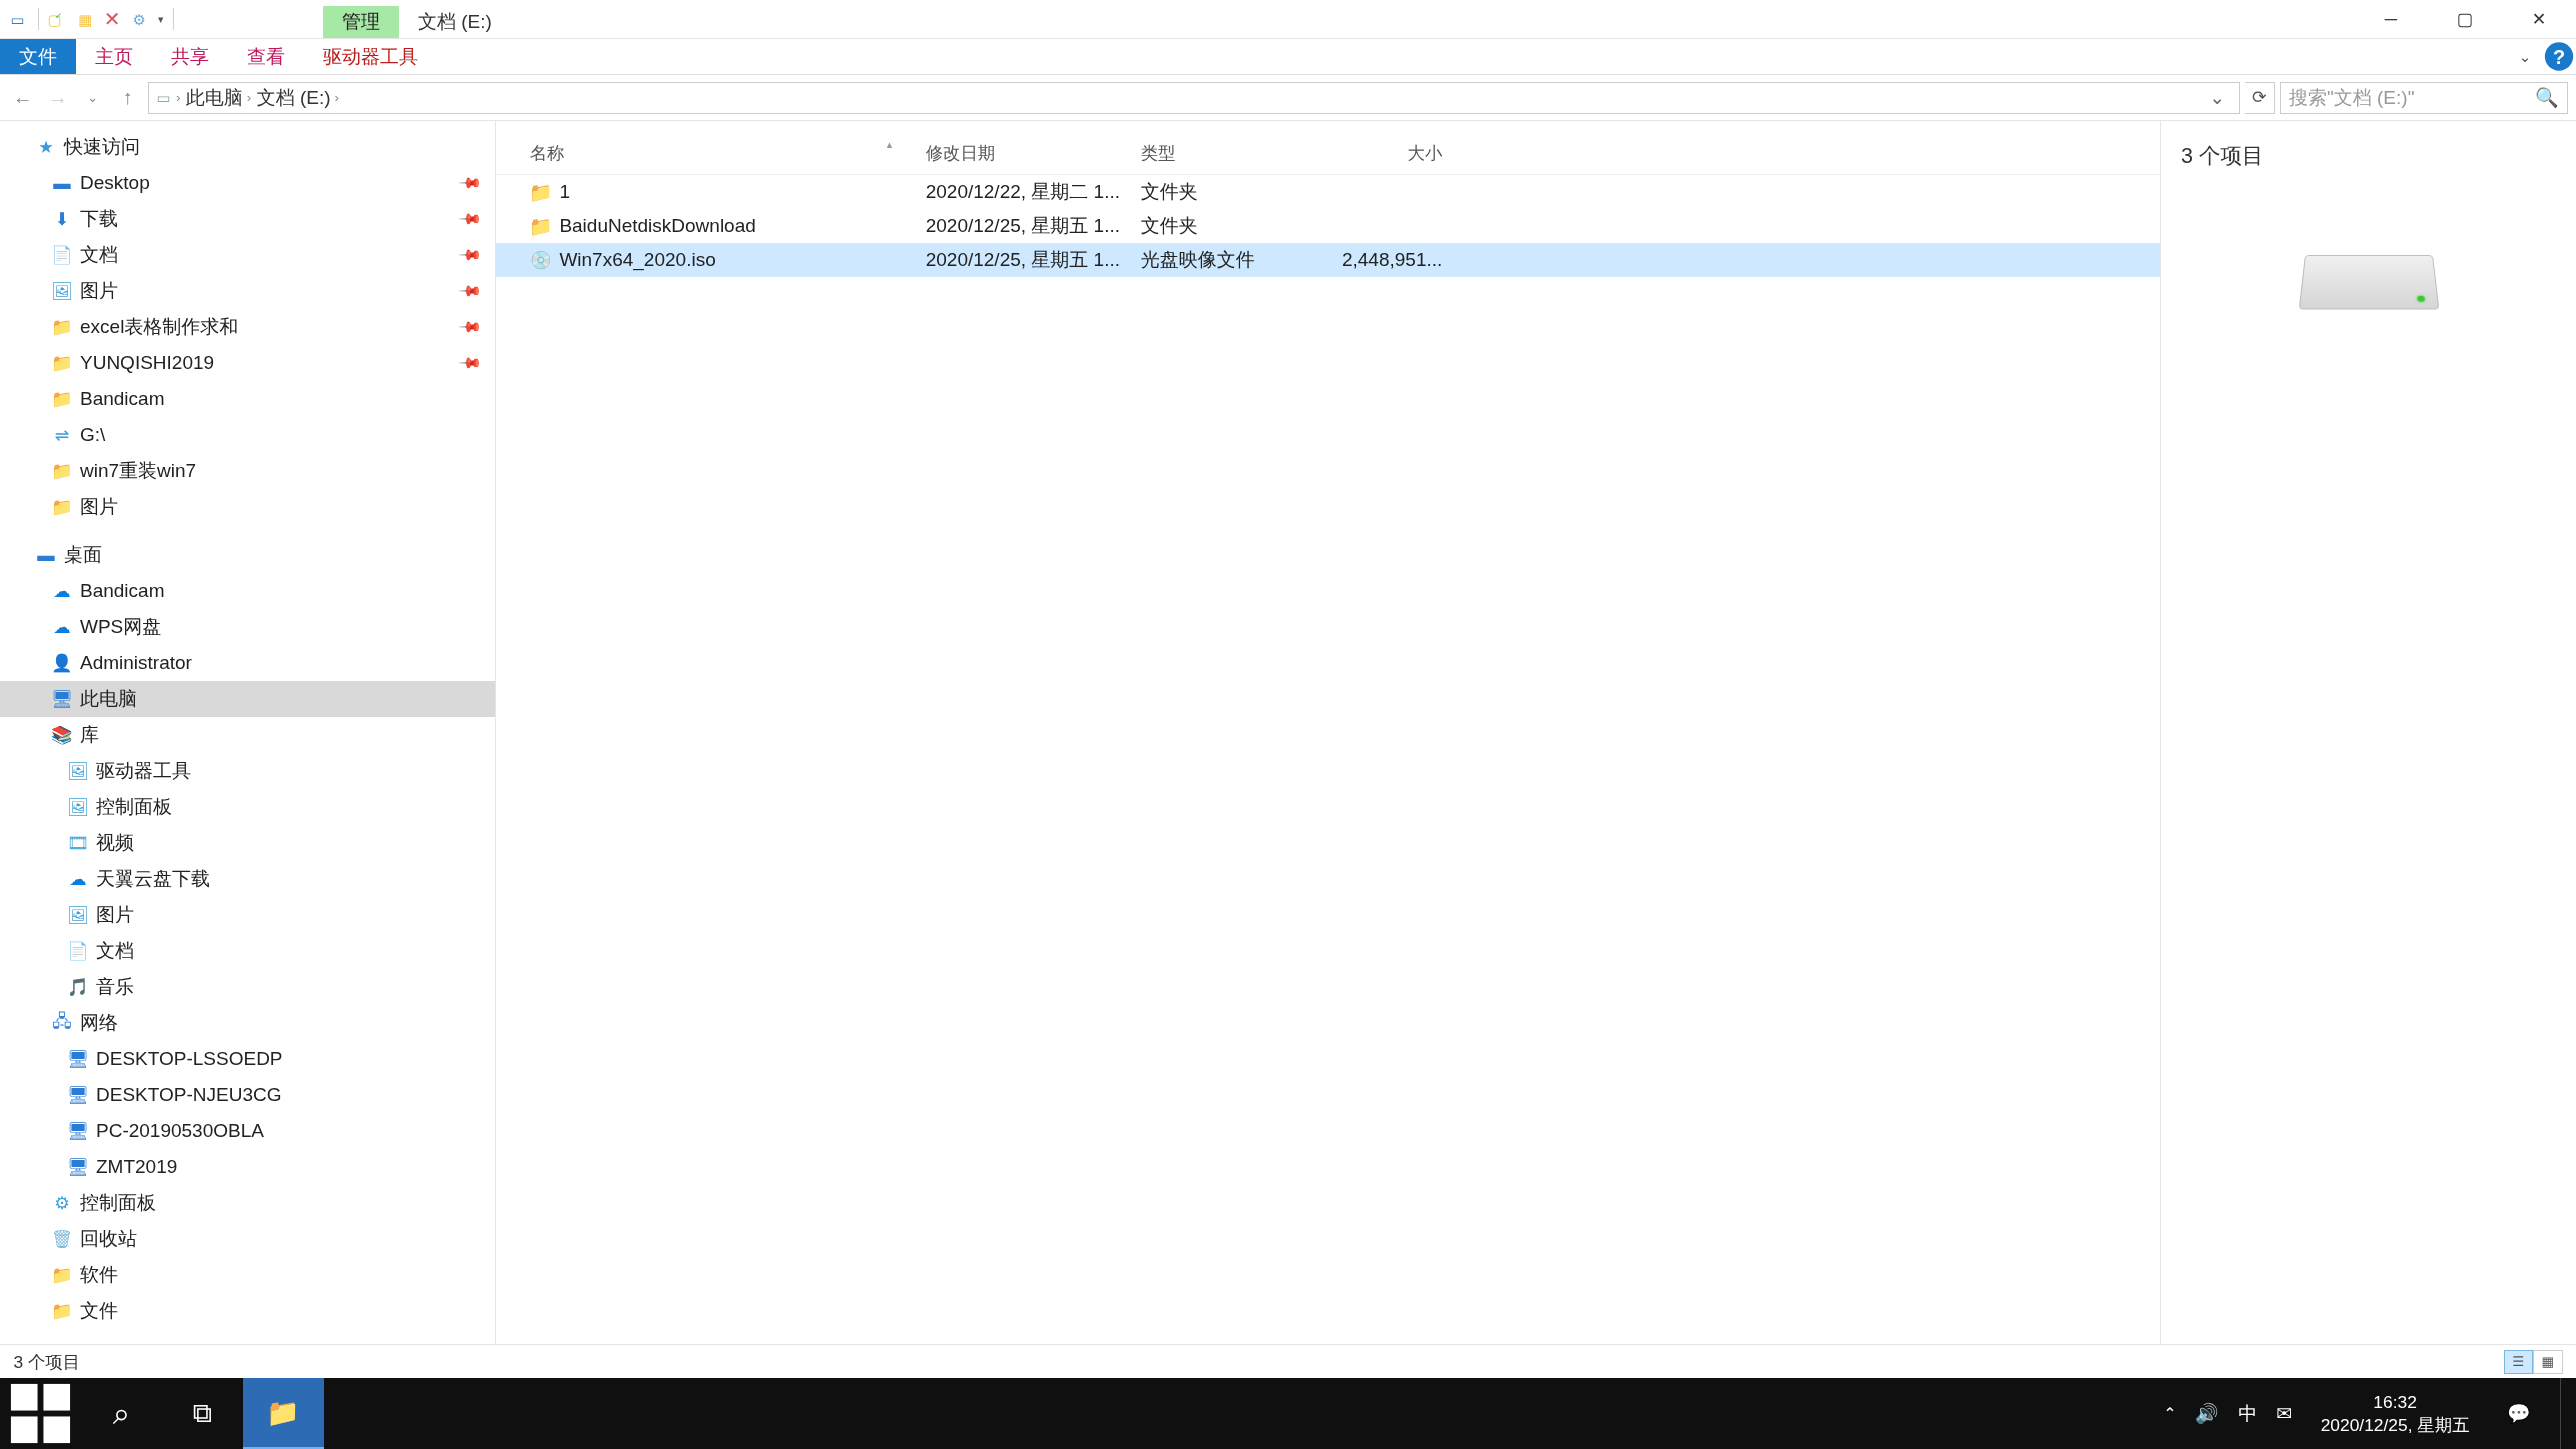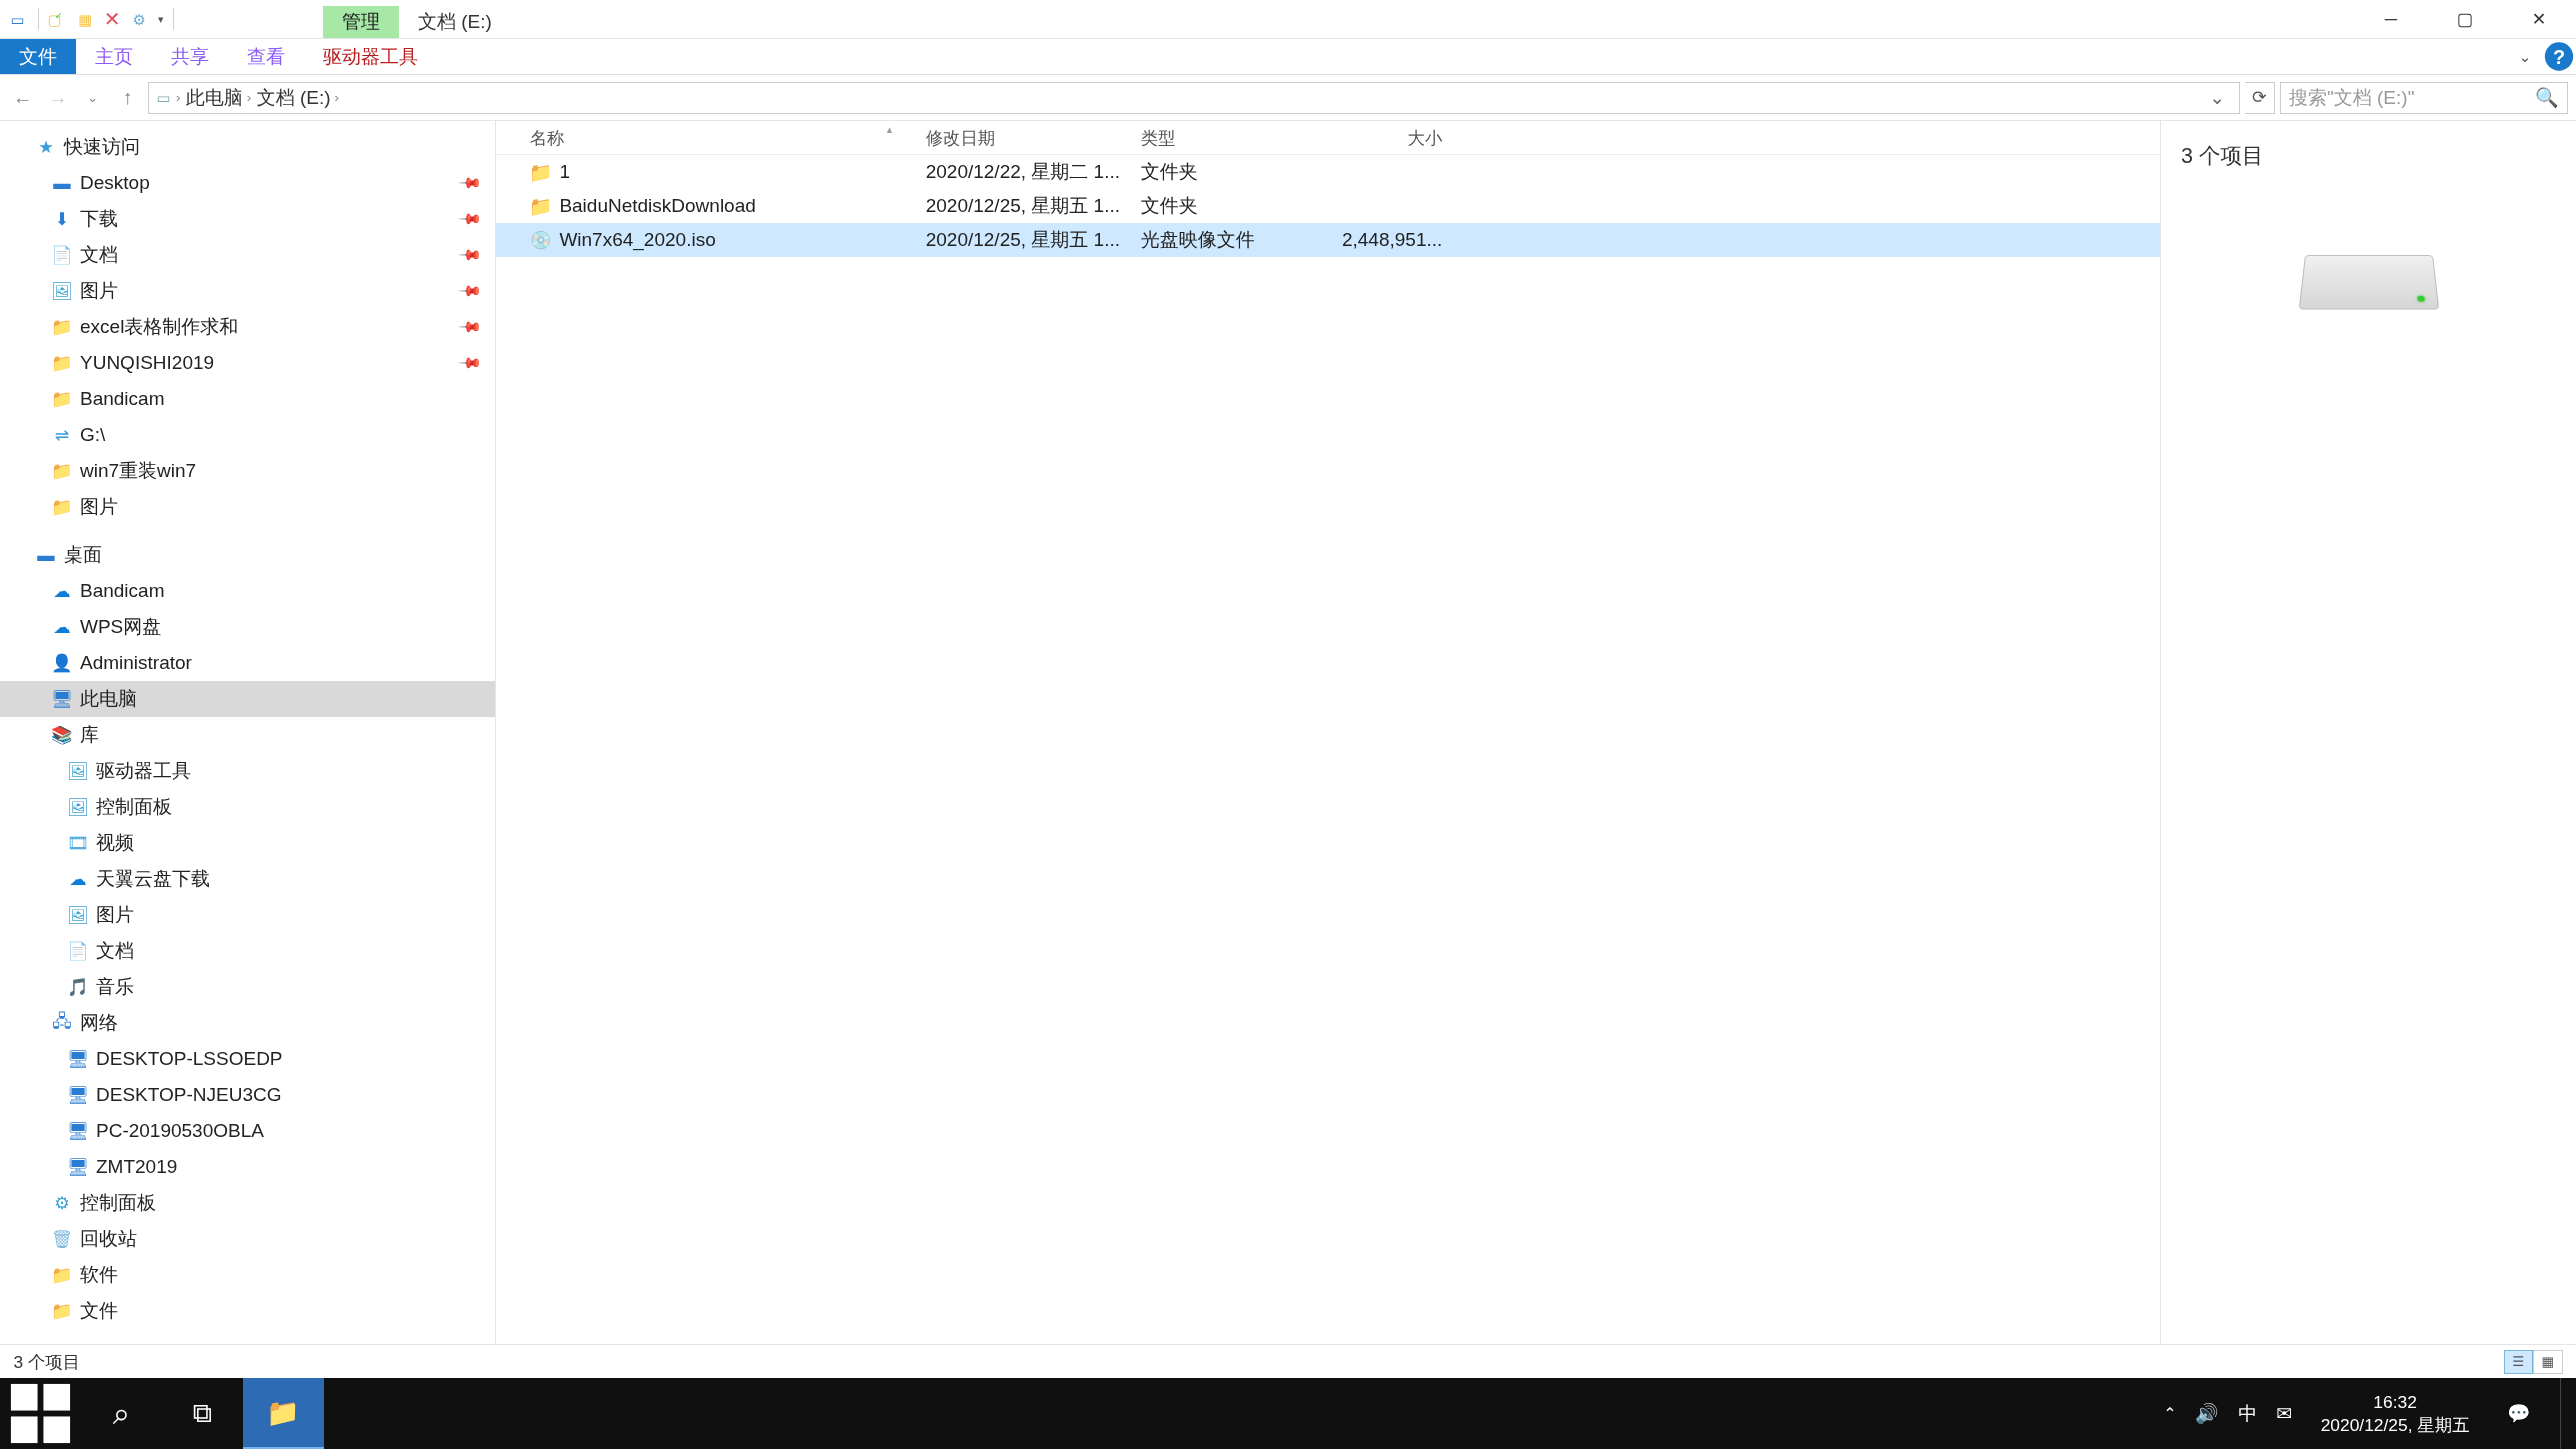--- a/index.html
+++ b/index.html
@@ -13,21 +13,21 @@
 .qat-sep { width: 0.7px; height: 21.5px; background: #d0d0d0; margin: 0 4px; }
 .qat-dd { font-size: 10.7px; color: #555; margin-left: 2.7px; }
 .titlebar-center { position: absolute; left: 323px; top: 0; height: 100%; display: flex; align-items: flex-end; justify-content: space-between; }
 .tab-context { background: #a7e8a7; color: #222; padding: 2.7px 19px; font-size: 19px; height: 32px; display:flex;align-items:center; }
 .tab-title { padding: 2.7px 19px; font-size: 19px; color: #333; height: 32px; display:flex;align-items:center; border-bottom: 1.3px solid transparent;}
 .win-ctrls { margin-left: auto; display: flex; }
 .win-btn { width: 74px; height: 39px; display: flex; align-items: center; justify-content: center; font-size: 17.4px; color: #333; }
 
 
 .ribbon { height: 36px; display: flex; align-items: stretch; background: #fff; border-bottom: 0.7px solid #ddd; position:relative; }
-.ribbon-tab { padding: 0 19px; font-size: 19px; display: flex; align-items: center; color: #8b5cf6; }
+.ribbon-tab { padding: 0 19px; font-size: 19px; display: flex; align-items: center; color: #be185d; }
 .ribbon-tab.file { background: #1979ca; color: #fff; }
 .ribbon-expand { margin-left: auto; width: 34px; display: flex; align-items: center; justify-content: center; color: #555; font-size: 14.8px; }
 .ribbon-help { width: 34px; display: flex; align-items: center; justify-content: center; }
 
 
 .addr-row { height: 46px; display: flex; align-items: center; padding: 0 8px; gap: 5.4px; border-bottom: 0.7px solid #e5e5e5; }
 .nav-btn { width: 29.5px; height: 29.5px; display: flex; align-items: center; justify-content: center; font-size: 20px; color: #888; }
 .addr-bar { flex: 1; height: 32px; border: 0.7px solid #ccc; display: flex; align-items: center; padding: 0 8px; font-size: 19px; color: #333; gap: 5.4px; }
 .addr-seg { display: flex; align-items: center; gap: 4px; }
 .addr-chev { color: #888; font-size: 13.4px; }
@@ -55,21 +55,21 @@
 .ic-lib { color: #c29b4b; }
 .ic-net { color: #2b7cd3; }
 .ic-ctrl { color: #3fa2d8; }
 .ic-bin { color: #7ab8db; }
 .ic-img { color: #3fa2d8; }
 .ic-music { color: #3fa2d8; }
 .ic-video { color: #3fa2d8; }
 
 .list-area { flex: 1; display: flex; min-width: 0; }
 .file-list { flex: 1; display: flex; flex-direction: column; }
-.col-head { height: 34px; display: flex; align-items: center; font-size: 17.4px; color: #555; border-bottom: 0.7px solid #eee; padding-left: 27px; }
+.col-head { height: 34px; display: flex; align-items: flex-start; font-size: 17.4px; color: #555; border-bottom: 0.7px solid #eee; padding-left: 27px; margin-top: 20px; }
 .col { padding: 0 6.7px; }
 .c-name { width: 396px; position:relative;}
 .c-date { width: 215px; }
 .c-type { width: 181px; }
 .c-size { width: 134px; text-align: right; }
 .sort-ind { position:absolute; right:27px; top:-2.7px; font-size:10.7px; color:#999;}
 .file-row { height: 34px; display: flex; align-items: center; font-size: 19px; color: #222; padding-left: 27px; }
 .file-row.selected { background: #cde8ff; }
 .f-icon { width: 23px; height: 23px; margin-right: 6.7px; display:flex;align-items:center;justify-content:center; }
 .f-folder { color: #f7c348; font-size: 19px; }

